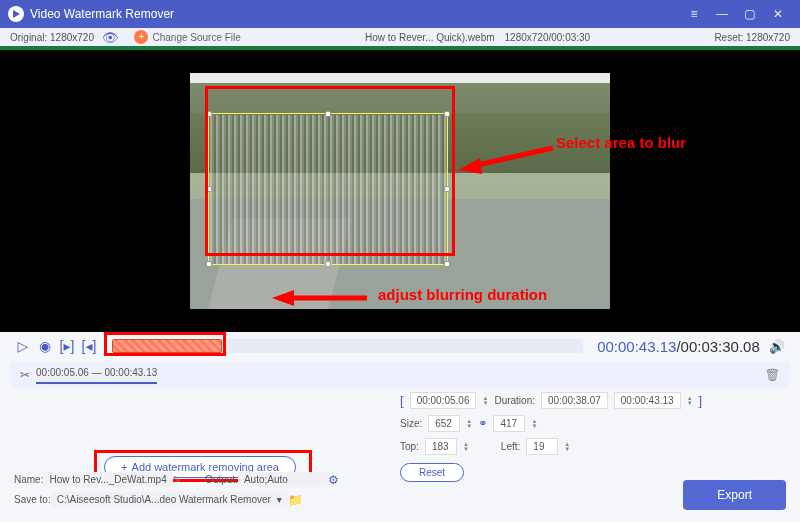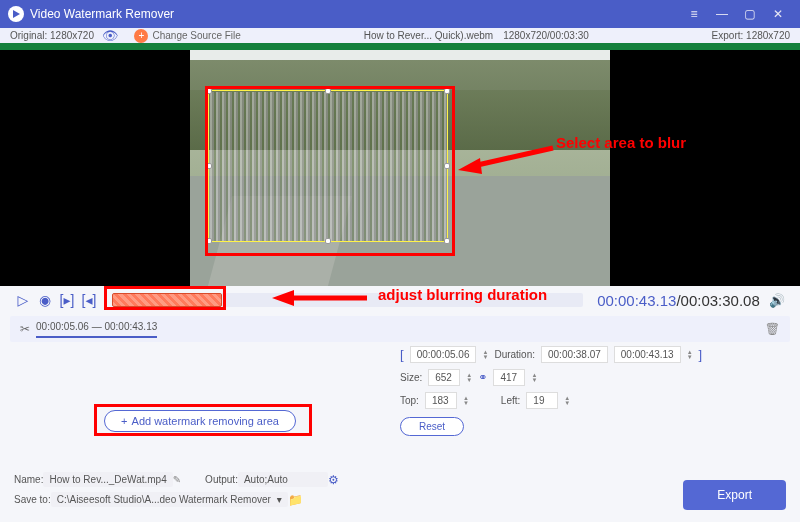--- a/index.html
+++ b/index.html
@@ -4,29 +4,29 @@
 <style>
 * { box-sizing: border-box; margin: 0; padding: 0; font-family: "Segoe UI", Arial, sans-serif; }
 body { width: 800px; height: 522px; background: #f5f6fa; overflow: hidden; position: relative; }
 
 .titlebar { height: 28px; background: #4a5dc7; color: #fff; display: flex; align-items: center; padding: 0 8px; font-size: 12px; }
 .titlebar .logo { width: 16px; height: 16px; border-radius: 50%; background: #fff; display: flex; align-items: center; justify-content: center; margin-right: 6px; }
 .titlebar .logo svg { width: 10px; height: 10px; }
 .titlebar .spacer { flex: 1; }
 .titlebar .wc { width: 28px; text-align: center; cursor: pointer; font-size: 12px; color: #e8e8f5; }
 
-.infobar { height: 22px; background: #eef0fb; display: flex; align-items: center; font-size: 10px; color: #555; padding: 0 10px; gap: 8px; border-bottom: 7px solid #15803d; }
+.infobar { height: 22px; background: #eef0fb; display: flex; align-items: center; font-size: 10px; color: #555; padding: 0 10px; gap: 8px; border-bottom: 4px solid #15803d; }
 .infobar .orig { }
 .infobar .eye { color: #4a5dc7; font-size: 13px; }
 .infobar .change-btn { display: flex; align-items: center; gap: 4px; color: #666; cursor: pointer; margin-left: 8px; }
 .infobar .plus-circle { width: 14px; height: 14px; border-radius: 50%; background: #ff7a45; color: #fff; display: flex; align-items: center; justify-content: center; font-size: 10px; line-height: 1; }
 .infobar .center { flex: 1; text-align: left; display: flex; justify-content: center; gap: 10px; }
 .infobar .out { }
 
-.preview { height: 236px; background: #000; display: flex; align-items: center; justify-content: center; position: relative; }
+.preview { height: 282px; background: #000; display: flex; align-items: center; justify-content: center; position: relative; }
 .video-frame { width: 420px; height: 236px; position: relative; background: linear-gradient(#b9c2ac, #8fa07f); overflow: hidden; }
 .video-frame .sky { position: absolute; top: 0; left: 0; right: 0; height: 40px; background: #e8ecea; }
 .video-frame .trees { position: absolute; top: 10px; left: 0; right: 0; height: 90px; background: linear-gradient(#6a7a55, #4d5e3a); opacity: 0.85; }
 .video-frame .ground { position: absolute; bottom: 0; left: 0; right: 0; height: 110px; background: #9aa39a; }
 .video-frame .path { position: absolute; bottom: 0; left: 30px; width: 120px; height: 90px; background: #aab0a8; transform: skewX(-15deg); }
 .video-frame .blur-box { position: absolute; left: 20px; top: 42px; width: 238px; height: 150px; background: repeating-linear-gradient(90deg, rgba(200,200,200,0.6) 0 2px, rgba(150,150,150,0.6) 2px 4px, rgba(100,120,80,0.5) 4px 6px); }
 .video-frame .sel-box { position: absolute; left: 18px; top: 40px; width: 240px; height: 152px; border: 1px solid #fff347; }
 .video-frame .handle { position: absolute; width: 6px; height: 6px; background: #fff; border: 1px solid #999; border-radius: 2px; }
 .highlight-red { position: absolute; border: 3px solid #ff0000; pointer-events: none; }
 .annotation-text { position: absolute; color: #ff0000; font-weight: bold; font-size: 15px; pointer-events: none; }
@@ -88,21 +88,21 @@
   <span class="orig">Original: 1280x720</span>
   <span class="eye">👁</span>
   <div class="change-btn">
     <span class="plus-circle">+</span>
     <span>Change Source File</span>
   </div>
   <div class="center">
     <span>How to Rever... Quick).webm</span>
     <span>1280x720/00:03:30</span>
   </div>
-  <span class="out">Export: 1280x720</span>
+  <span class="out">Reset: 1280x720</span>
 </div>
 
 <div class="preview">
   <div class="video-frame">
     <div class="sky"></div>
       <div class="trees"></div>
       <div class="ground"></div>
       <div class="path"></div>
     <div class="blur-box"></div>
     <div class="sel-box">

